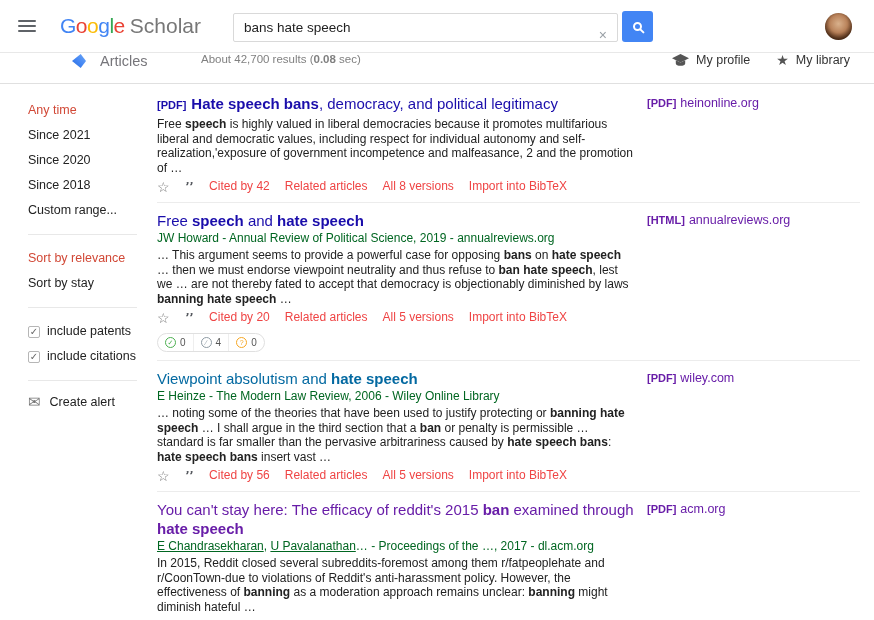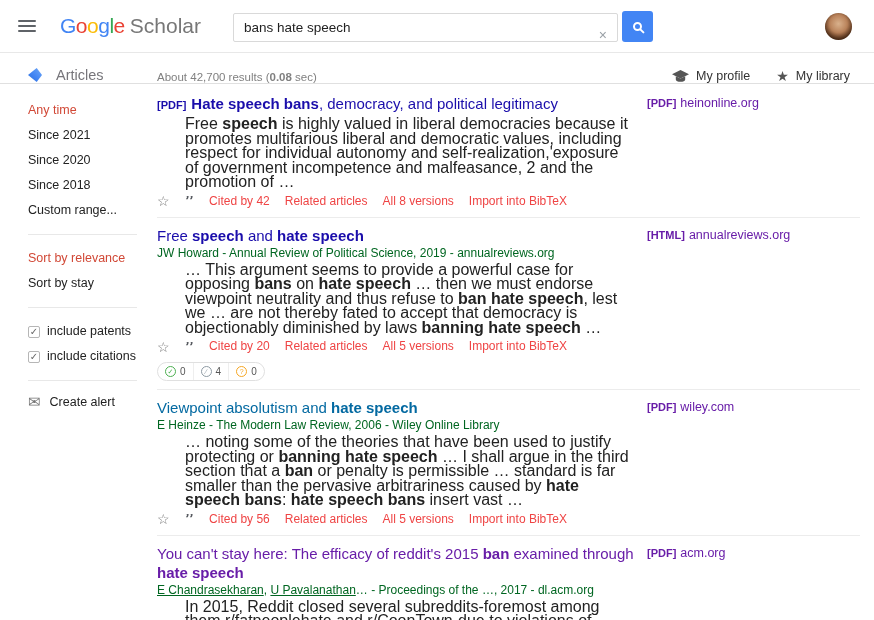--- a/index.html
+++ b/index.html
@@ -27,21 +27,21 @@
   }
   .mag { width:9px; height:9px; border:2px solid #fff; border-radius:50%; position:relative; display:block; }
   .mag::after { content:""; position:absolute; width:6px; height:2px; background:#fff;
     transform:rotate(45deg); right:-5px; bottom:-3px; border-radius:1px; }
   .avatar {
     margin-left:auto; margin-right:22px; width:27px; height:27px; border-radius:50%; cursor:pointer;
     background:radial-gradient(circle at 50% 40%, #d9b18c 0%, #b9825a 42%, #6b3f22 72%, #2e1a0d 100%);
     box-shadow:inset 0 -3px 5px rgba(0,0,0,.35);
   }
   
-  .toolbar { height:31px; display:flex; align-items:flex-end; border-bottom:1px solid #e0e0e0; }
+  .toolbar { height:31px; display:flex; align-items:flex-start; border-bottom:1px solid #e0e0e0;padding-left:44px; }
   .tb-left { width:157px; flex:none; display:flex; align-items:center; padding-left:28px; }
   .gem { width:14px; height:14px; flex:none;
     background:linear-gradient(135deg,#6fa8f5 0%,#4285f4 55%,#2b6cd4 100%);
     clip-path:polygon(50% 0%, 100% 38%, 50% 100%, 0% 38%); transform:rotate(90deg); }
   .tb-articles { color:#76757a; font-size:14.5px; margin-left:14px; }
   .tb-stats { flex:1; font-size:11.5px; color:#808080; }
   .tb-right { display:flex; align-items:center; gap:26px; margin-right:24px; }
   .tb-link { display:flex; align-items:center; gap:7px; font-size:12.5px; color:#333; cursor:pointer; white-space:nowrap; }
   .lib-star { color:#555; font-size:14px; line-height:1; }
   
@@ -62,21 +62,21 @@
   .result-row:last-child { border-bottom:none; }
   .result-main { width:490px; flex:none; padding-right:12px; }
   .result-side { flex:1; padding-top:2px; font-size:12.5px; white-space:nowrap; }
   .side-link { color:#681da8; text-decoration:none; cursor:pointer; }
   .side-tag { font-weight:700; font-size:11px; margin-right:4px; }
   .result-title { font-size:15px; line-height:19px; margin:0; font-weight:400; cursor:pointer; }
   .result-title .b { font-weight:700; }
   .pdf-tag { font-weight:700; font-size:11px; margin-right:5px; }
   .byline { font-size:12px; line-height:15px; color:#006621; margin-top:1px; }
   .byline .alink { text-decoration:underline; cursor:pointer; }
-  .snippet { font-size:16px; line-height:14.5px; color:#222; margin-top:2px;margin-left:28px; }
+  .snippet { font-size:12px; line-height:14.5px; color:#222; margin-top:2px; }
   .snippet .b { font-weight:700; }
   .actions { margin-top:4px; display:flex; align-items:center; gap:15px; font-size:12px; line-height:15px; }
   .act-star { color:#777; font-size:14px; cursor:pointer; line-height:1; }
   .act-quote { color:#55585e; font-size:19px; font-weight:700; line-height:9px; height:10px; overflow:hidden; cursor:pointer; }
   .act-link { color:#ef4444; cursor:pointer; text-decoration:none; white-space:nowrap;text-align:center; }
   
   .badge { margin-top:8px; display:inline-flex; border:1px solid #e0e0e0; border-radius:11px; overflow:hidden; background:#fff; cursor:pointer; }
   .badge-seg { display:flex; align-items:center; gap:4px; padding:3px 7px; border-right:1px solid #eee; }
   .badge-seg:last-child { border-right:none; }
   .bicon { width:11px; height:11px; border-radius:50%; display:inline-flex; align-items:center; justify-content:center;

